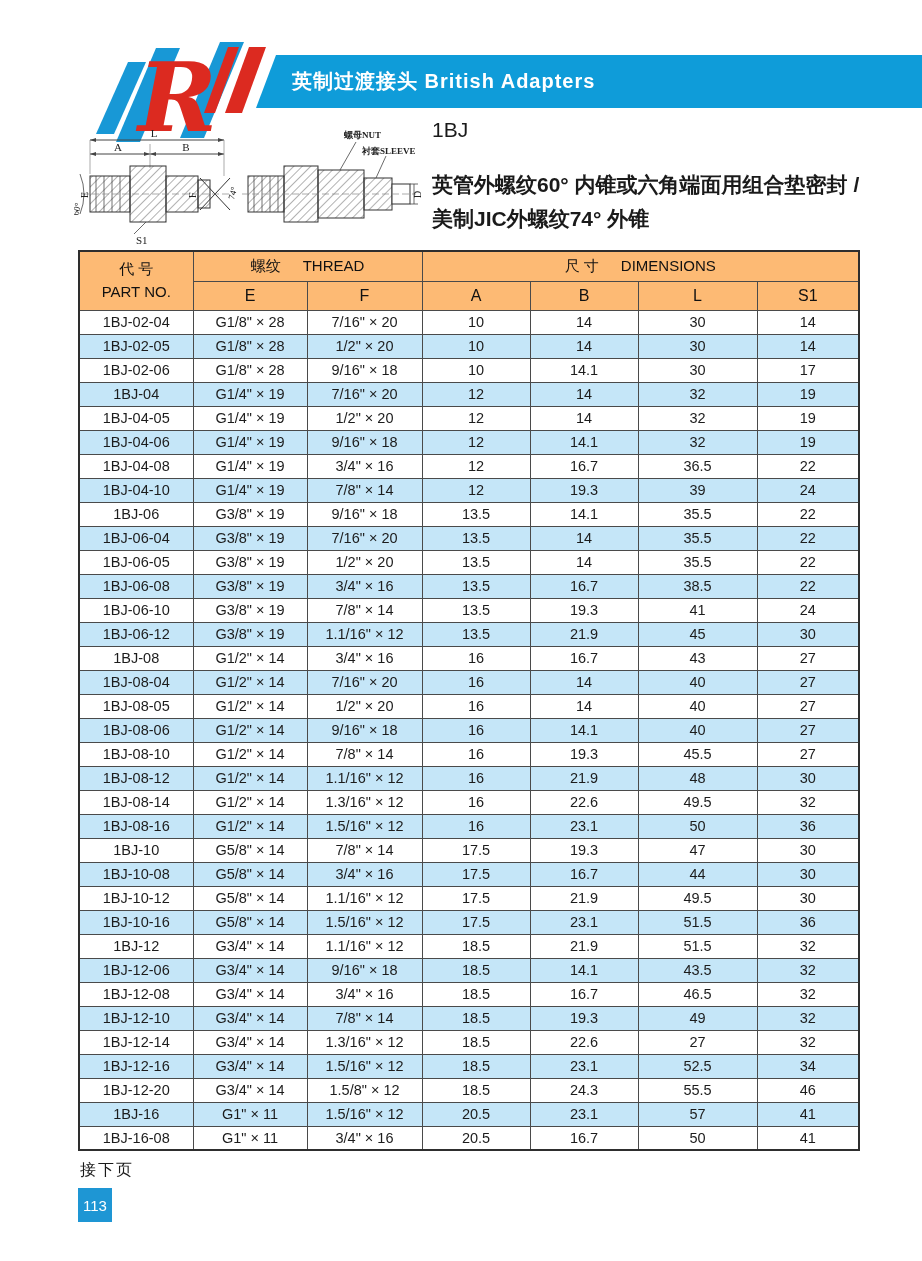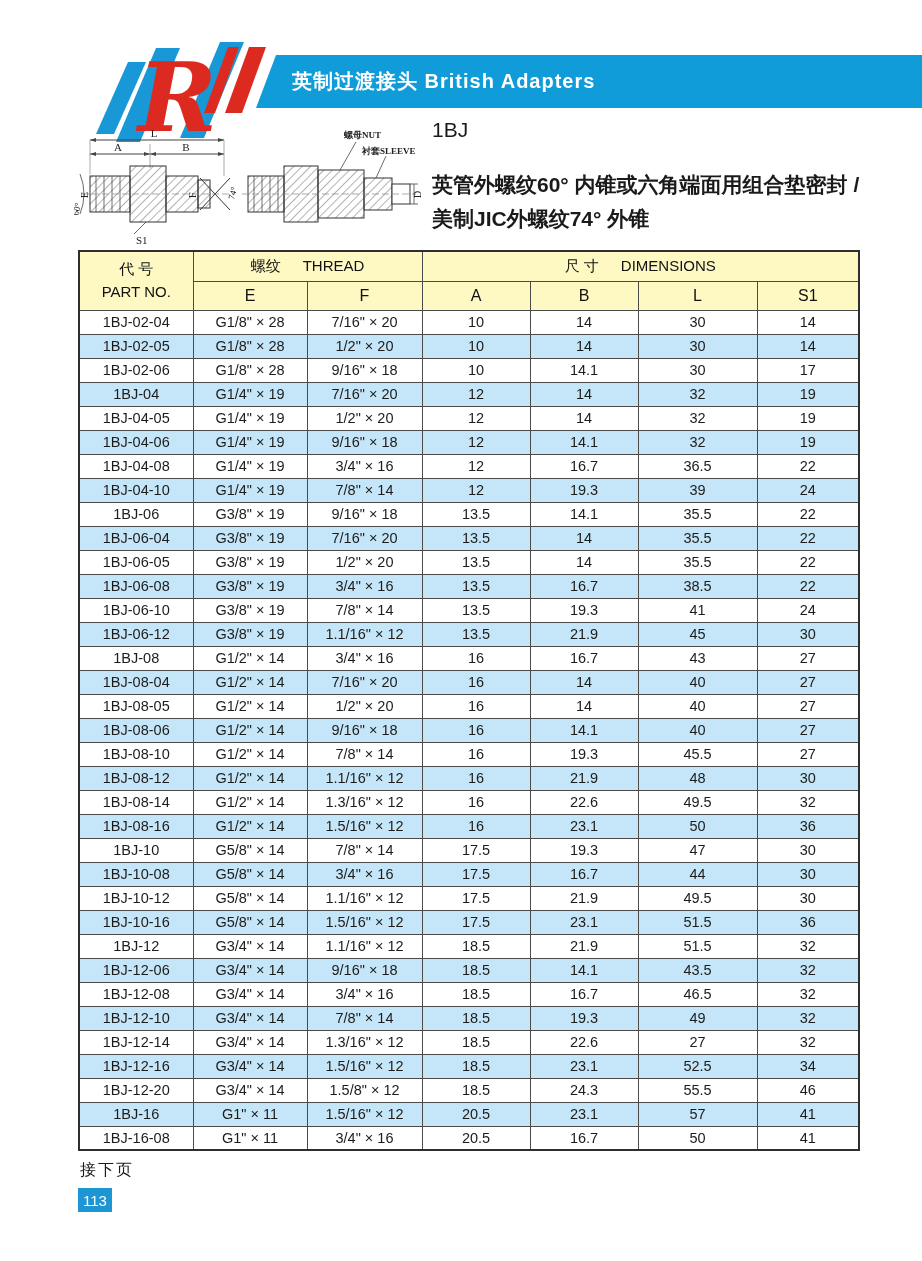--- a/index.html
+++ b/index.html
@@ -33,33 +33,33 @@
   
   .title-block { position:absolute; left:432px; top:118px; width:470px; }
   .product-code { font-size:21px; font-weight:normal; color:#1a1a1a; }
   .title-cn { font-size:21px; font-weight:bold; color:#1a1a1a; margin-top:26px; line-height:1.6; }
   .title-en { font-size:13.5px; font-weight:bold; color:#1a1a1a; margin-top:16px; line-height:1.5; }
 
   
   .table-wrap { position:absolute; left:78px; top:250px; width:780px; }
   table { width:100%; border-collapse:collapse; table-layout:fixed; border:2px solid #2e2e2e; }
   th, td { border:1px solid #4a4a4a; text-align:center; vertical-align:middle; padding:0; }
-  thead th { background:#fef9c3; font-weight:normal; color:#111; }
+  thead th { background:#fdba74; font-weight:normal; color:#111; }
   .group-row th { height:30px; font-size:15px; }
   .sub-row th { height:29px; font-size:16px; }
   .partno-head { font-size:15px; line-height:1.5; }
   .group-gap { display:inline-block; width:22px; }
   tbody td { height:24px; font-size:14.5px; color:#1c1c1c; }
   tbody tr:nth-child(even) { background:#c5e6f8; }
   tbody tr:nth-child(odd) { background:#ffffff; }
 
   
   .continued-note { position:absolute; left:80px; top:1160px; font-size:16px; color:#1a1a1a; letter-spacing:2px; }
   .page-badge {
-    position:absolute; left:78px; top:1188px; width:34px; height:24px;
+    position:absolute; left:78px; top:1188px; width:34px; height:34px;
     background:#1e96d4; color:#fff; font-size:15px; display:flex; align-items:center; justify-content:center;
   }
 </style>
 </head>
 <body>
 
 <div class="page">
 
   <svg class="logo-svg" viewBox="0 0 170 120">
     <polygon points="40,28 58,28 26,100 8,100" fill="#1898d6"></polygon>

